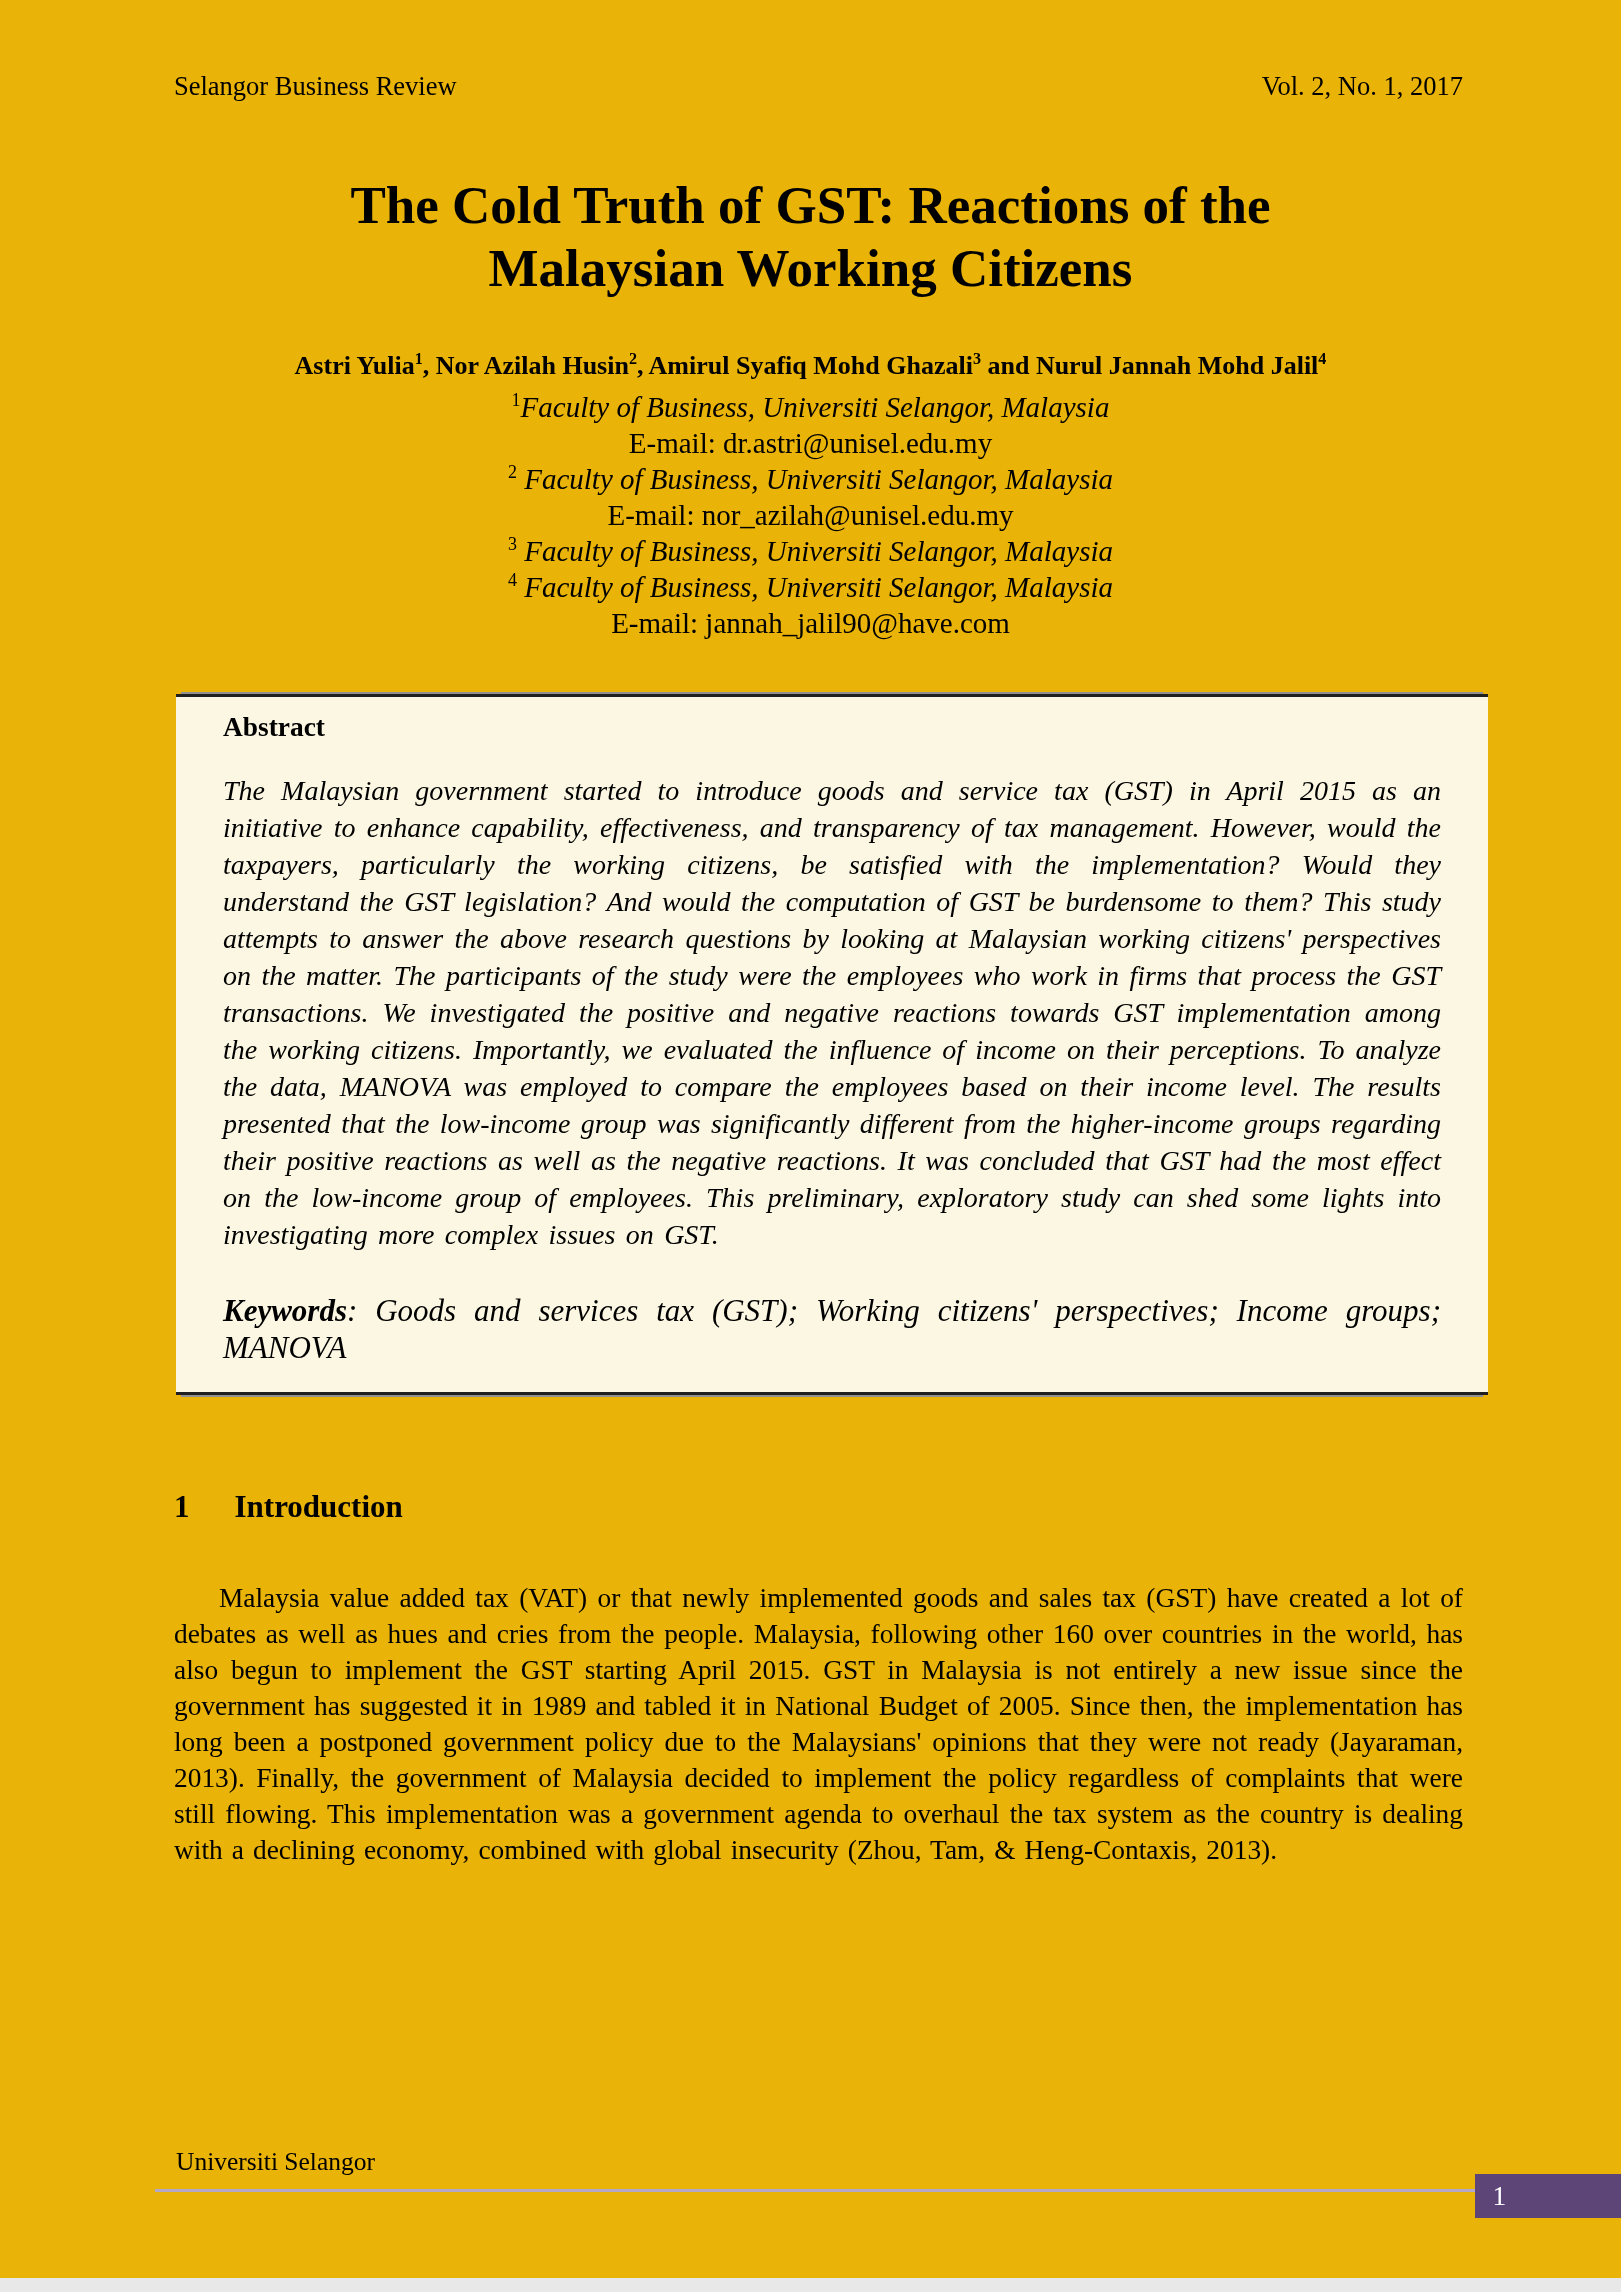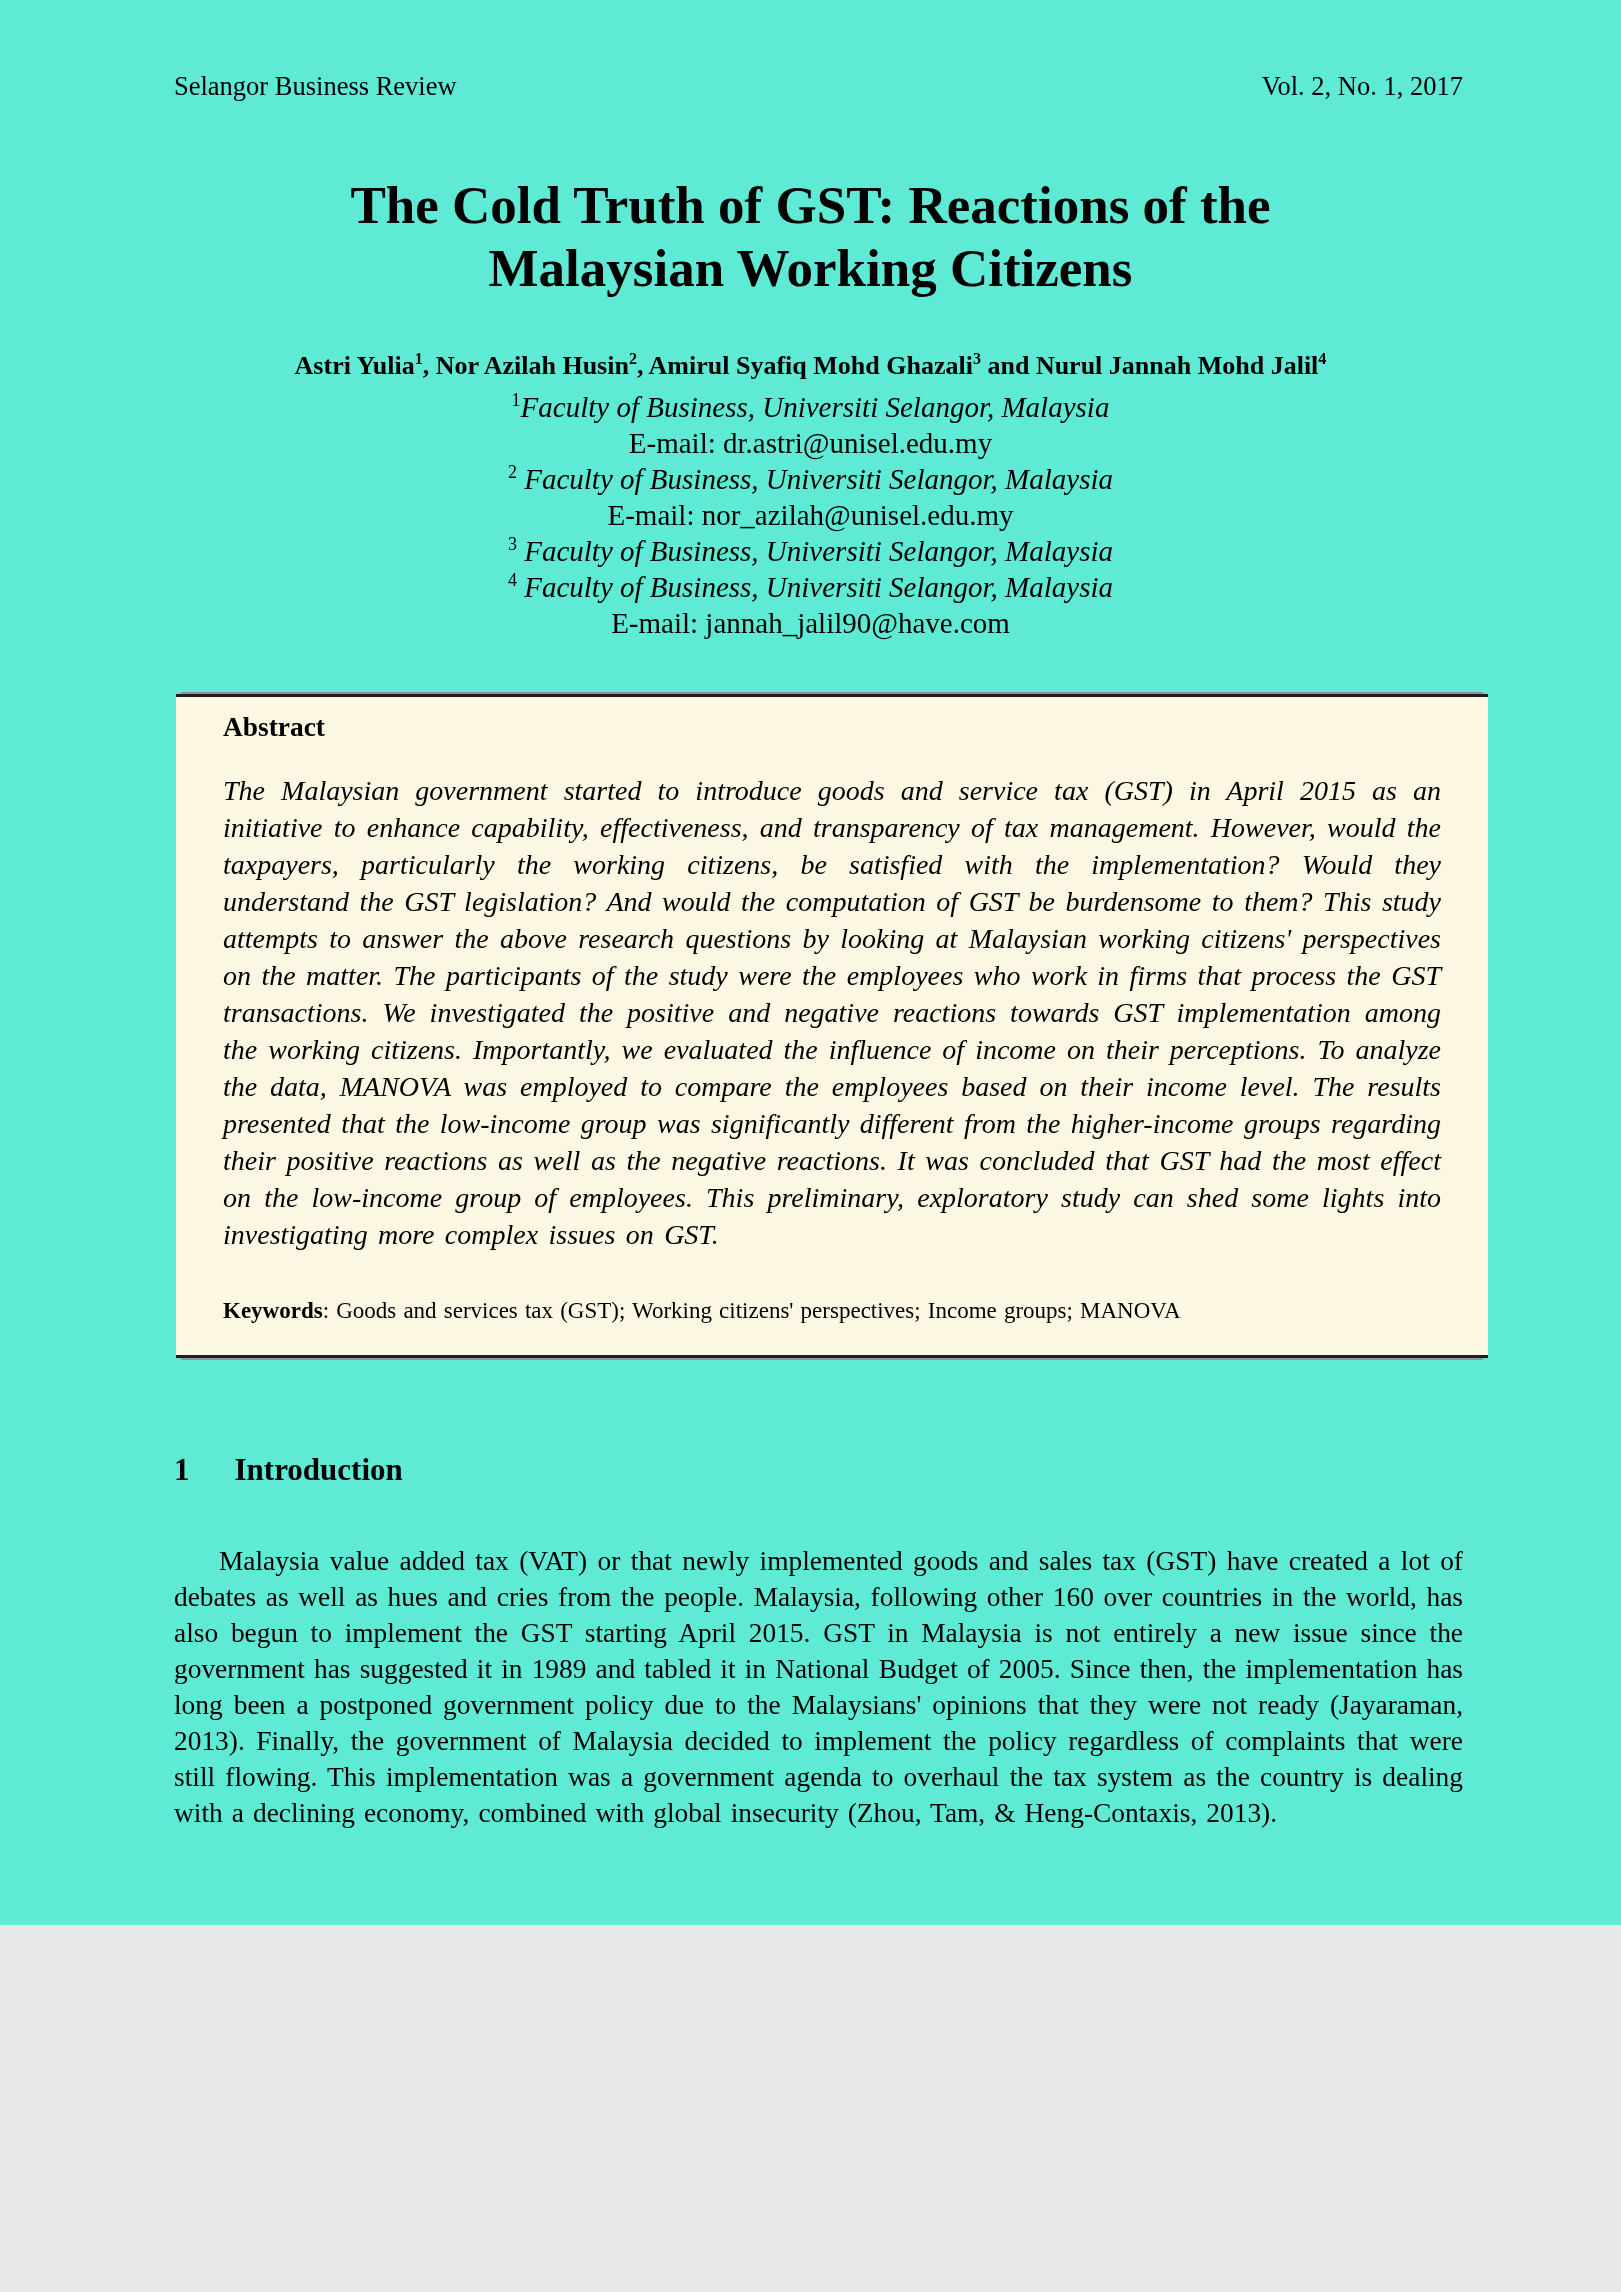--- a/index.html
+++ b/index.html
@@ -1,21 +1,21 @@
 <!DOCTYPE html>
 <html><head>
 <meta charset="utf-8">
 <style>
   html, body { margin:0; padding:0; background:#e8e8e8; }
   .page {
     position: relative;
     width: 1621px;
-    height: 1925px;
+    height: 2278px;
     margin: 0 auto;
-    background: #5eead4;
+    background: #eab308;
     font-family: "Liberation Serif", "DejaVu Serif", serif;
     color: #000000;
     overflow: hidden;
   }
 
   
   .running-head {
     display: flex;
     justify-content: space-between;
     margin: 0 158px 0 174px;
@@ -70,24 +70,25 @@
   .abstract-text {
     margin: 29px 0 0 0;
     font-size: 28px;
     line-height: 37px;
     font-style: italic;
     text-align: justify;
     word-spacing: 0.12em;
   }
   .keywords {
     margin: 39px 0 0 0;
-    font-size: 23px;
+    font-size: 31px;
     line-height: 37px;
     text-align: justify;
     word-spacing: 0.06em;
+    font-style: italic;
   }
   .keywords b { font-weight: bold; }
 
   
   .section-heading {
     margin: 94px 158px 0 174px;
     font-size: 31px;
     font-weight: bold;
   }
   .sec-num { margin-right: 45px; }

